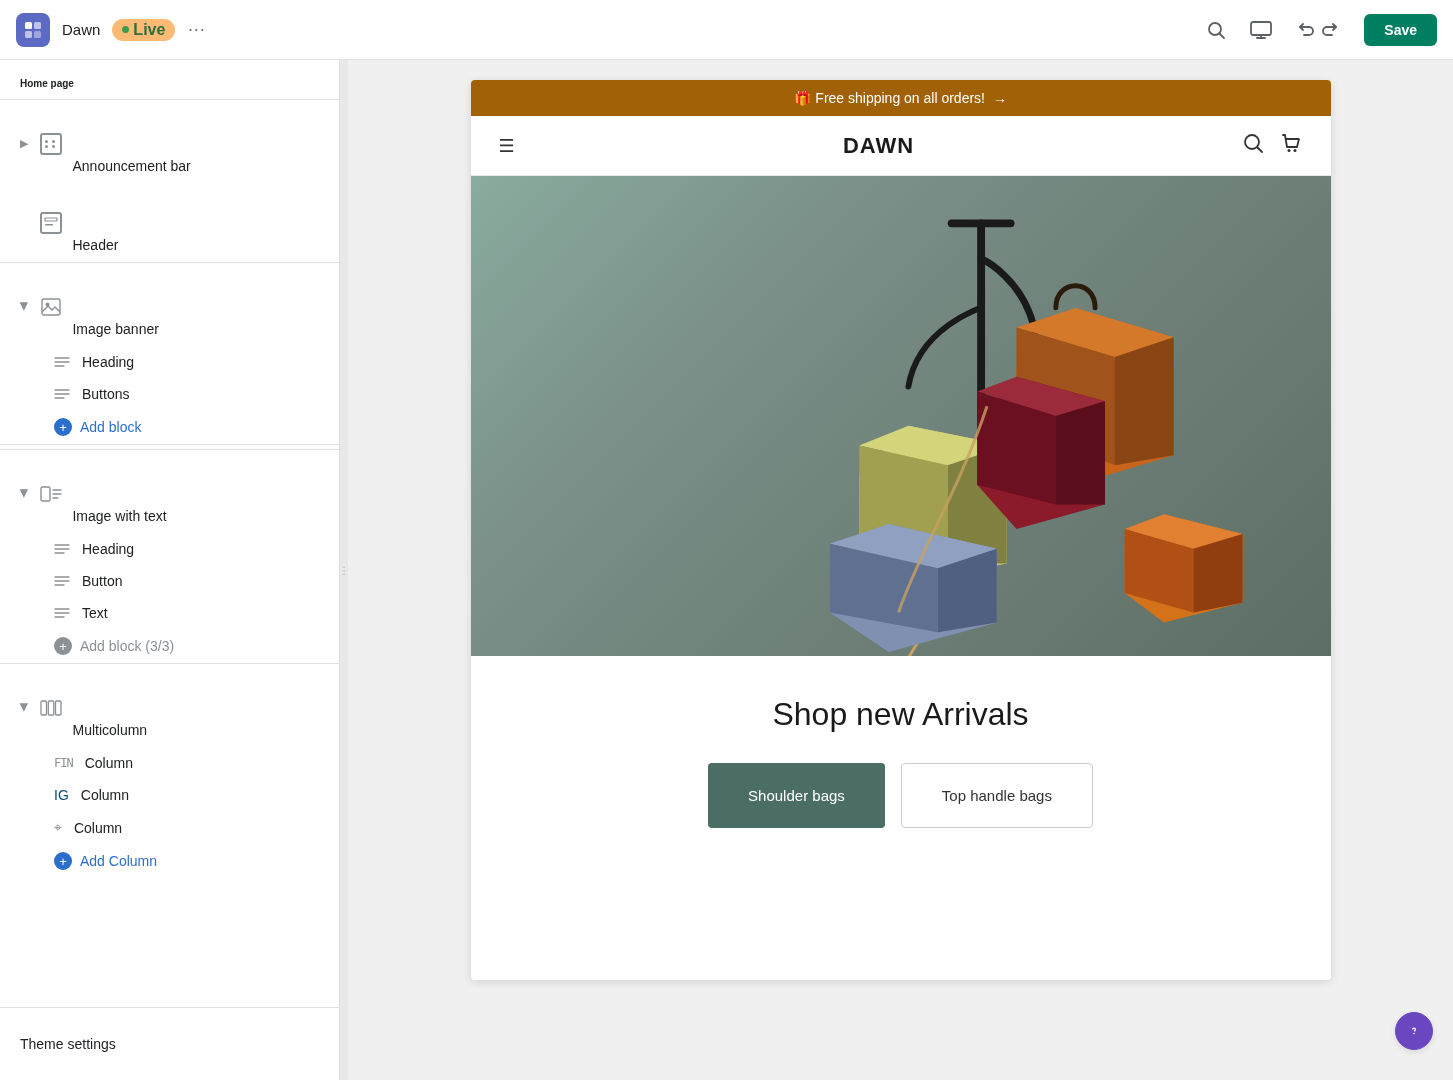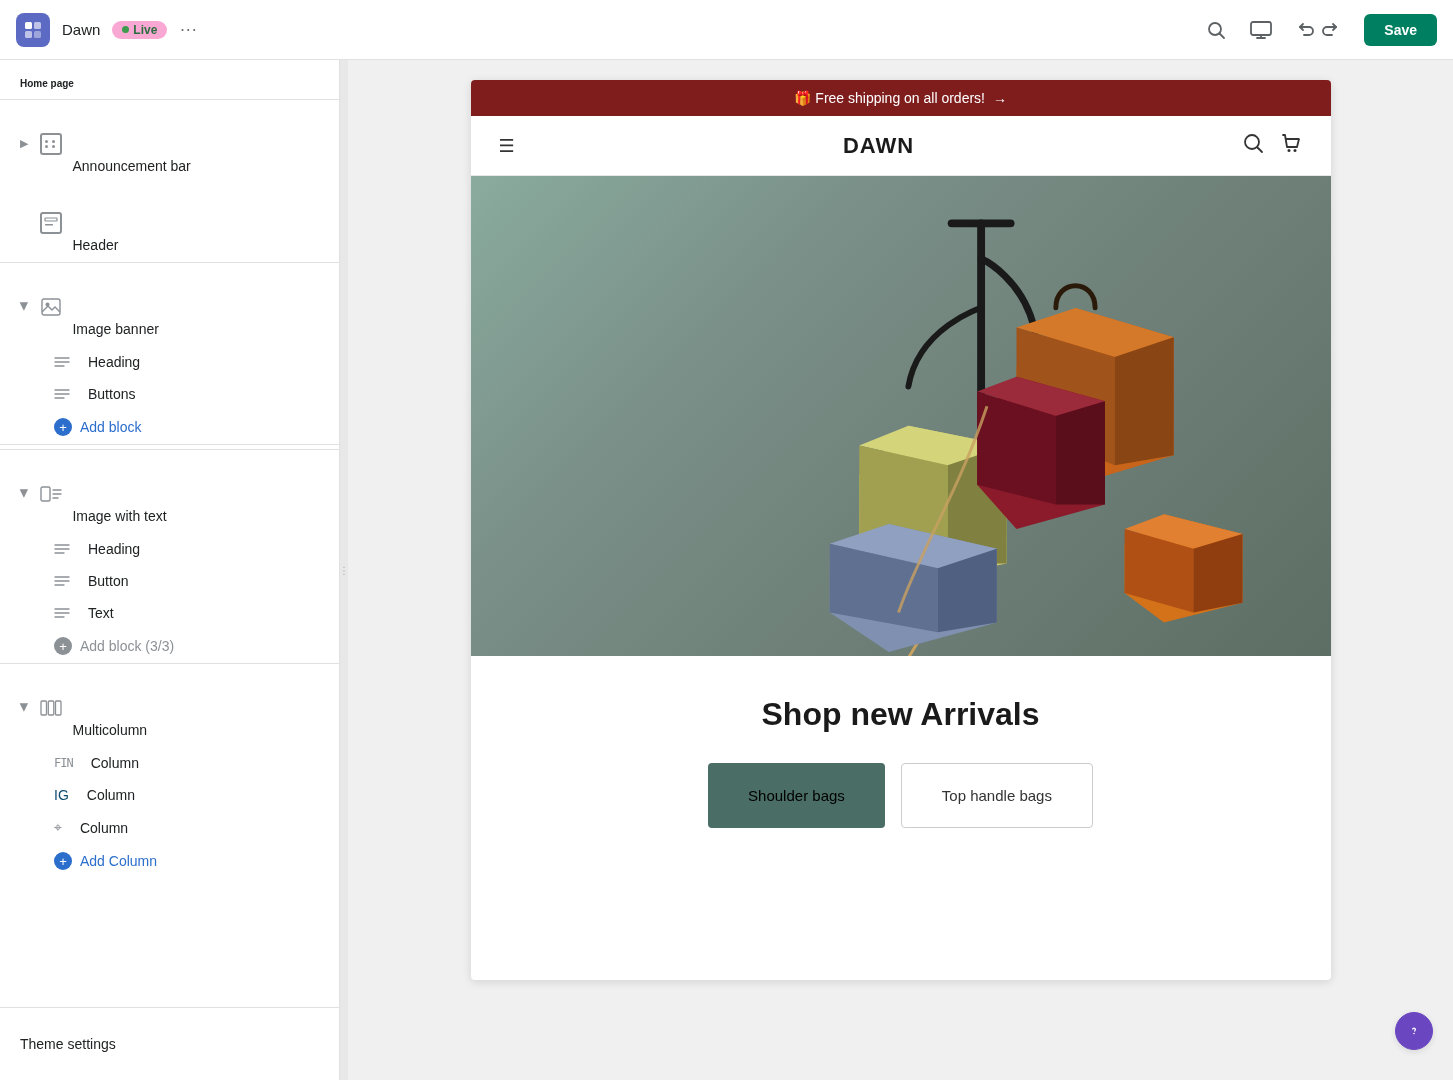--- a/index.html
+++ b/index.html
@@ -12,22 +12,22 @@
       padding: 0 16px; gap: 12px;
     }
     .top-bar-logo {
       width: 34px; height: 34px; background: #5c6ac4; border-radius: 8px;
       display: flex; align-items: center; justify-content: center; color: #fff; font-size: 16px; font-weight: bold;
     }
     .top-bar-theme {
       display: flex; align-items: center; gap: 8px; font-size: 15px; font-weight: 500; color: #202223;
     }
     .live-badge {
-      background: #f9a8d4; color: #2a6e3f; border-radius: 20px;
-      padding: 2px 10px; font-size: 12px; font-weight: 600; display: flex; align-items: center; gap: 4px;
+      background: #fdba74; color: #2a6e3f; border-radius: 20px;
+      padding: 2px 10px; font-size: 16px; font-weight: 600; display: flex; align-items: center; gap: 4px;
     }
     .live-dot { width: 7px; height: 7px; background: #3c9b4c; border-radius: 50%; }
     .top-bar-dots { color: #6d7175; font-size: 18px; cursor: pointer; margin-right: auto; }
     .top-bar-icons { display: flex; gap: 24px; align-items: center; }
     .icon-btn { background: none; border: none; cursor: pointer; color: #5c6164; font-size: 20px; display: flex; align-items: center; }
     .save-btn {
       background: #008060; color: #fff; border: none; border-radius: 6px;
       padding: 8px 20px; font-size: 14px; font-weight: 600; cursor: pointer;
     }
     .undo-redo { display: flex; gap: 4px; }
@@ -48,21 +48,21 @@
     .sidebar-item {
       display: flex; align-items: center; gap: 10px;
       padding: 9px 20px; cursor: pointer; font-size: 14px; color: #202223;
       user-select: none;
     }
     .sidebar-item .chevron { color: #8c9196; font-size: 11px; margin-right: 2px; }
     .sidebar-item-label { font-size: 14px; color: #202223; margin-top: 45px; }
 
     
     .sidebar-sub-item {
-      display: flex; align-items: center; gap: 18px;
+      display: flex; align-items: center; gap: 12px;
       padding: 8px 20px 8px 54px; cursor: pointer; font-size: 14px; color: #202223;
     }
 
     .add-block-btn {
       display: flex; align-items: center; gap: 8px;
       padding: 8px 20px 8px 54px; color: #2c6ecb; font-size: 14px; cursor: pointer; border: none; background: none;
     }
     .add-block-circle {
       width: 18px; height: 18px; border-radius: 50%;
       background: #2c6ecb; color: #fff; font-size: 13px;
@@ -85,21 +85,21 @@
     .preview-pane {
       flex: 1; background: #f0f0f0; overflow-y: auto; display: flex; flex-direction: column; align-items: center; padding: 20px;
     }
     .preview-frame {
       width: 860px; background: #fff; min-height: 900px; box-shadow: 0 2px 10px rgba(0,0,0,0.12);
       border-radius: 4px; overflow: hidden;
     }
 
     
     .announcement-bar {
-      background: #7f1d1d; color: #fff; padding: 10px 20px;
+      background: #a16207; color: #fff; padding: 10px 20px;
       display: flex; align-items: center; justify-content: center;
       font-size: 14px; gap: 8px;
     }
 
     
     .store-header {
       display: flex; align-items: center; justify-content: space-between;
       padding: 16px 28px; border-bottom: 1px solid #e8e8e8; background: #fff;
     }
     .hamburger { font-size: 18px; color: #333; cursor: pointer; }
@@ -119,24 +119,24 @@
     .bags-illustration {
       position: absolute; bottom: 0; right: 0; width: 80%; height: 100%;
       display: flex; align-items: flex-end; justify-content: center;
     }
 
     
     .bags-svg { width: 100%; height: 100%; }
 
     
     .store-content { padding: 40px 28px; background: #fff; }
-    .shop-heading { font-size: 32px; font-weight: 700; text-align: center; margin-bottom: 30px; color: #1a1a1a; }
+    .shop-heading { font-size: 32px; font-weight: 400; text-align: center; margin-bottom: 30px; color: #1a1a1a; }
     .button-row { display: flex; gap: 16px; justify-content: center; }
     .btn-dark {
-      background: #4a6d65; color: #000000; border: none; border-radius: 4px;
+      background: #4a6d65; color: #ffffff; border: none; border-radius: 4px;
       padding: 24px 40px; font-size: 15px; font-weight: 500; cursor: pointer;
     }
     .btn-outline {
       background: #fff; color: #333; border: 1px solid #ccc; border-radius: 4px;
       padding: 16px 40px; font-size: 15px; font-weight: 500; cursor: pointer;
     }
 
     
     .sidebar::-webkit-scrollbar { width: 6px; }
     .sidebar::-webkit-scrollbar-thumb { background: #c4c4c4; border-radius: 3px; }

